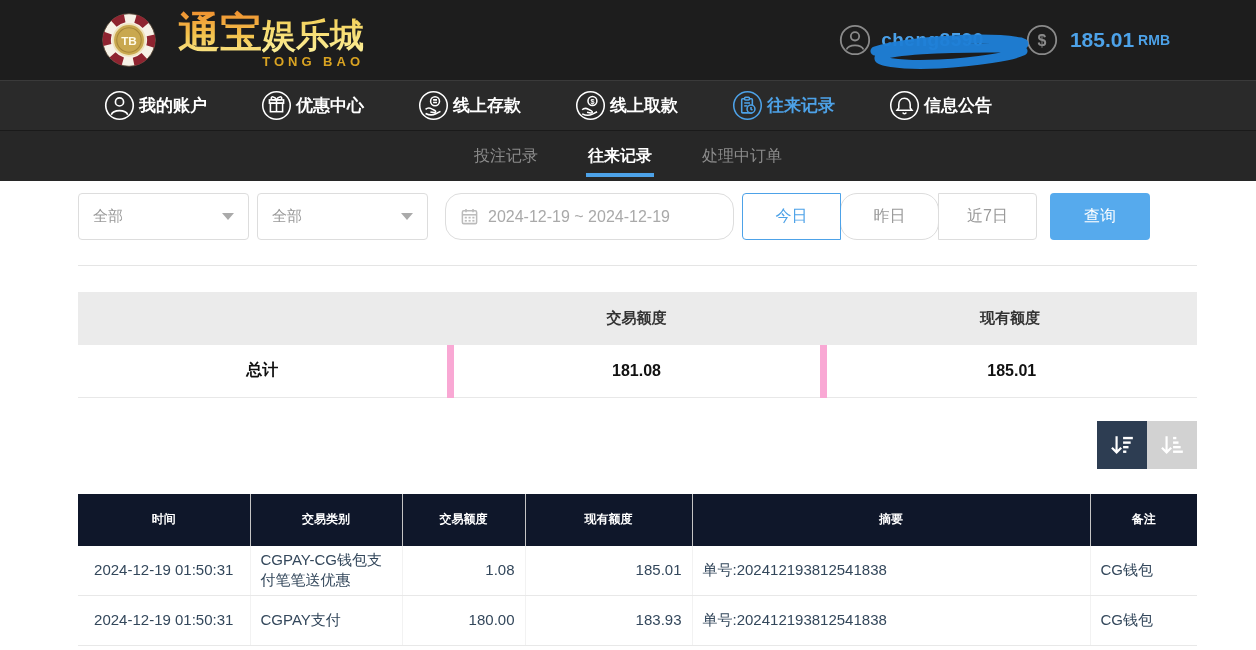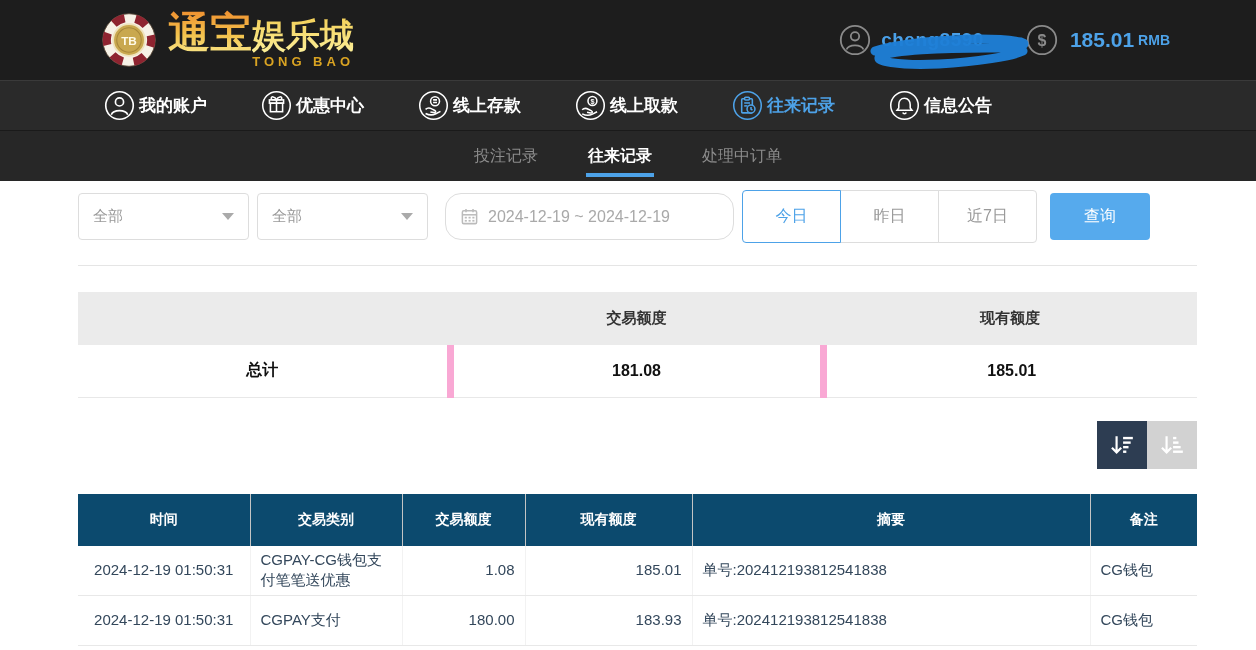--- a/index.html
+++ b/index.html
@@ -2,21 +2,21 @@
 <html><head>
 <meta charset="utf-8">
 <style>
   * { margin:0; padding:0; box-sizing:border-box; }
   html,body { width:1256px; height:650px; overflow:hidden; background:#fff;
     font-family:"Liberation Sans", sans-serif; }
 
   
   .topbar { height:80px; background:#1d1d1d; display:flex; align-items:center;
     padding:0 86px 0 100px; position:relative; }
-  .logo { display:flex; align-items:center; gap:10px; cursor:pointer; }
+  .logo { display:flex; align-items:center; gap:20px; cursor:pointer; }
   .logo-text { position:relative; line-height:1; white-space:nowrap; padding-bottom:14px; }
   .logo-cn-main { font-size:42px; font-weight:bold;
     background:linear-gradient(180deg,#ef8d2e 0%,#f3c24c 55%,#f9e98e 100%);
     -webkit-background-clip:text; background-clip:text; color:transparent; }
   .logo-cn-rest { font-size:34px; font-weight:bold;
     background:linear-gradient(180deg,#f3cf57 0%,#fcf09b 100%);
     -webkit-background-clip:text; background-clip:text; color:transparent; }
   .logo-en { position:absolute; right:0; bottom:0; font-size:13px; font-weight:bold;
     color:#d9a племя22; color:#d9a322; letter-spacing:4px; }
   .user-area { margin-left:auto; display:flex; align-items:center; }
@@ -50,23 +50,23 @@
   .select { width:171px; height:47px; border:1px solid #ddd; border-radius:4px;
     display:flex; align-items:center; padding:0 14px; color:#999; font-size:15px;
     cursor:pointer; background:#fff; }
   .select + .select { margin-left:8px; }
   .caret { margin-left:auto; width:0; height:0; border-left:6px solid transparent;
     border-right:6px solid transparent; border-top:7px solid #aaa; }
   .datepicker { width:289px; height:47px; border:1px solid #ddd; border-radius:16px;
     display:flex; align-items:center; gap:9px; padding:0 14px; margin-left:17px;
     color:#a9a9a9; font-size:16px; cursor:pointer; }
   .quick-group { display:flex; margin-left:8px; }
-  .qbtn { width:99px; height:53px; background:#fff; border:1px solid #ddd;
+  .qbtn { width:99px; height:47px; background:#fff; border:1px solid #ddd;
     font-size:16px; color:#999; cursor:pointer; font-family:inherit; }
-  .qbtn + .qbtn { margin-left:-1px; }
+  .qbtn + .qbtn { margin-left:-1px;border-radius:17px; }
   .qbtn.first { border-radius:4px 0 0 4px; }
   .qbtn.last { border-radius:0 4px 4px 0; }
   .qbtn.active { border:1px solid #4da2e8; color:#4da2e8; position:relative; z-index:1; }
   .query-btn { width:100px; height:47px; margin-left:13px; background:#56aaed;
     color:#fff; font-size:16px; border:none; border-radius:4px; cursor:pointer;
     font-family:inherit; }
 
   .divider { height:1px; background:#e5e5e5; margin-top:25px; }
 
   
@@ -80,21 +80,21 @@
 
   
   .sort-bar { display:flex; justify-content:flex-end; margin-top:23px; }
   .sort-btn { width:50px; height:48px; border:none; cursor:pointer; display:flex;
     align-items:center; justify-content:center; padding:0; }
   .sort-btn.desc { background:#2d3d52; }
   .sort-btn.asc  { background:#d2d2d2; }
 
   
   .data-table { width:100%; border-collapse:collapse; margin-top:25px; table-layout:fixed; }
-  .data-table thead th { background:#0c4a6e; color:#fff; height:52px; font-size:14px;
+  .data-table thead th { background:#0f172a; color:#fff; height:52px; font-size:12px;
     font-weight:bold; border-right:1px solid #c4c4c4; }
   .data-table thead th:last-child { border-right:none; }
   .data-table tbody td { height:50px; font-size:15px; color:#33475b;
     border-bottom:1px solid #e8e8e8; border-right:1px solid #f2f2f2;
     padding:4px 10px; line-height:1.35; }
   .data-table tbody td:last-child { border-right:none; }
   .ta-c { text-align:center; } .ta-r { text-align:right; } .ta-l { text-align:left; }
   svg { display:block; }
 </style>
 </head>

